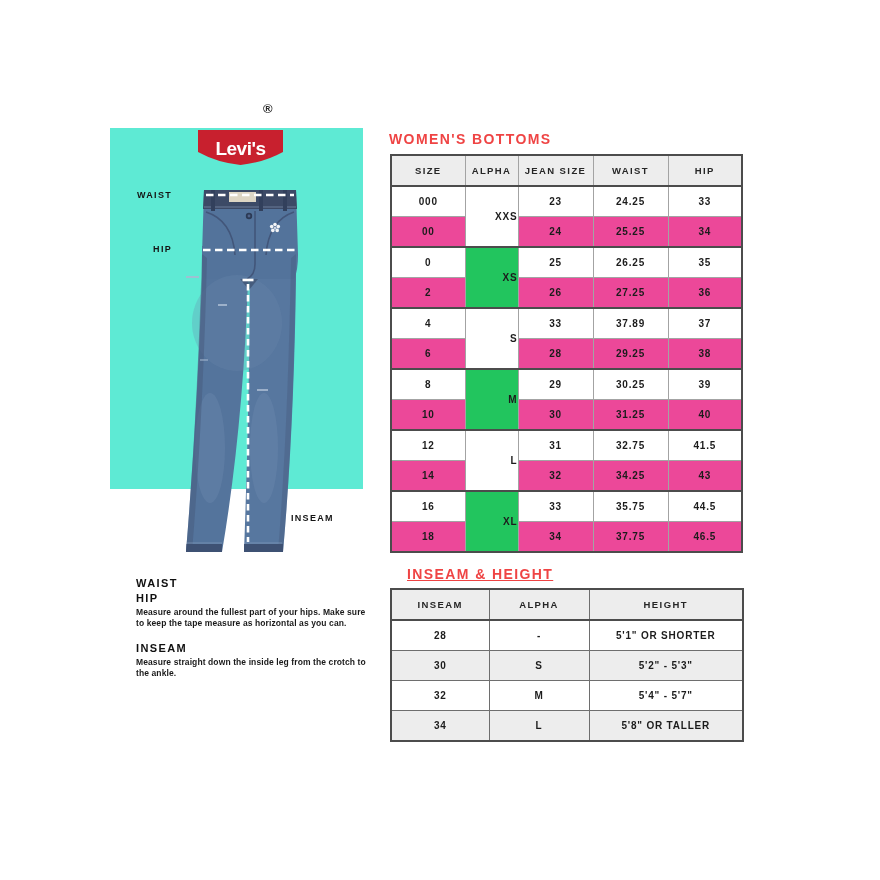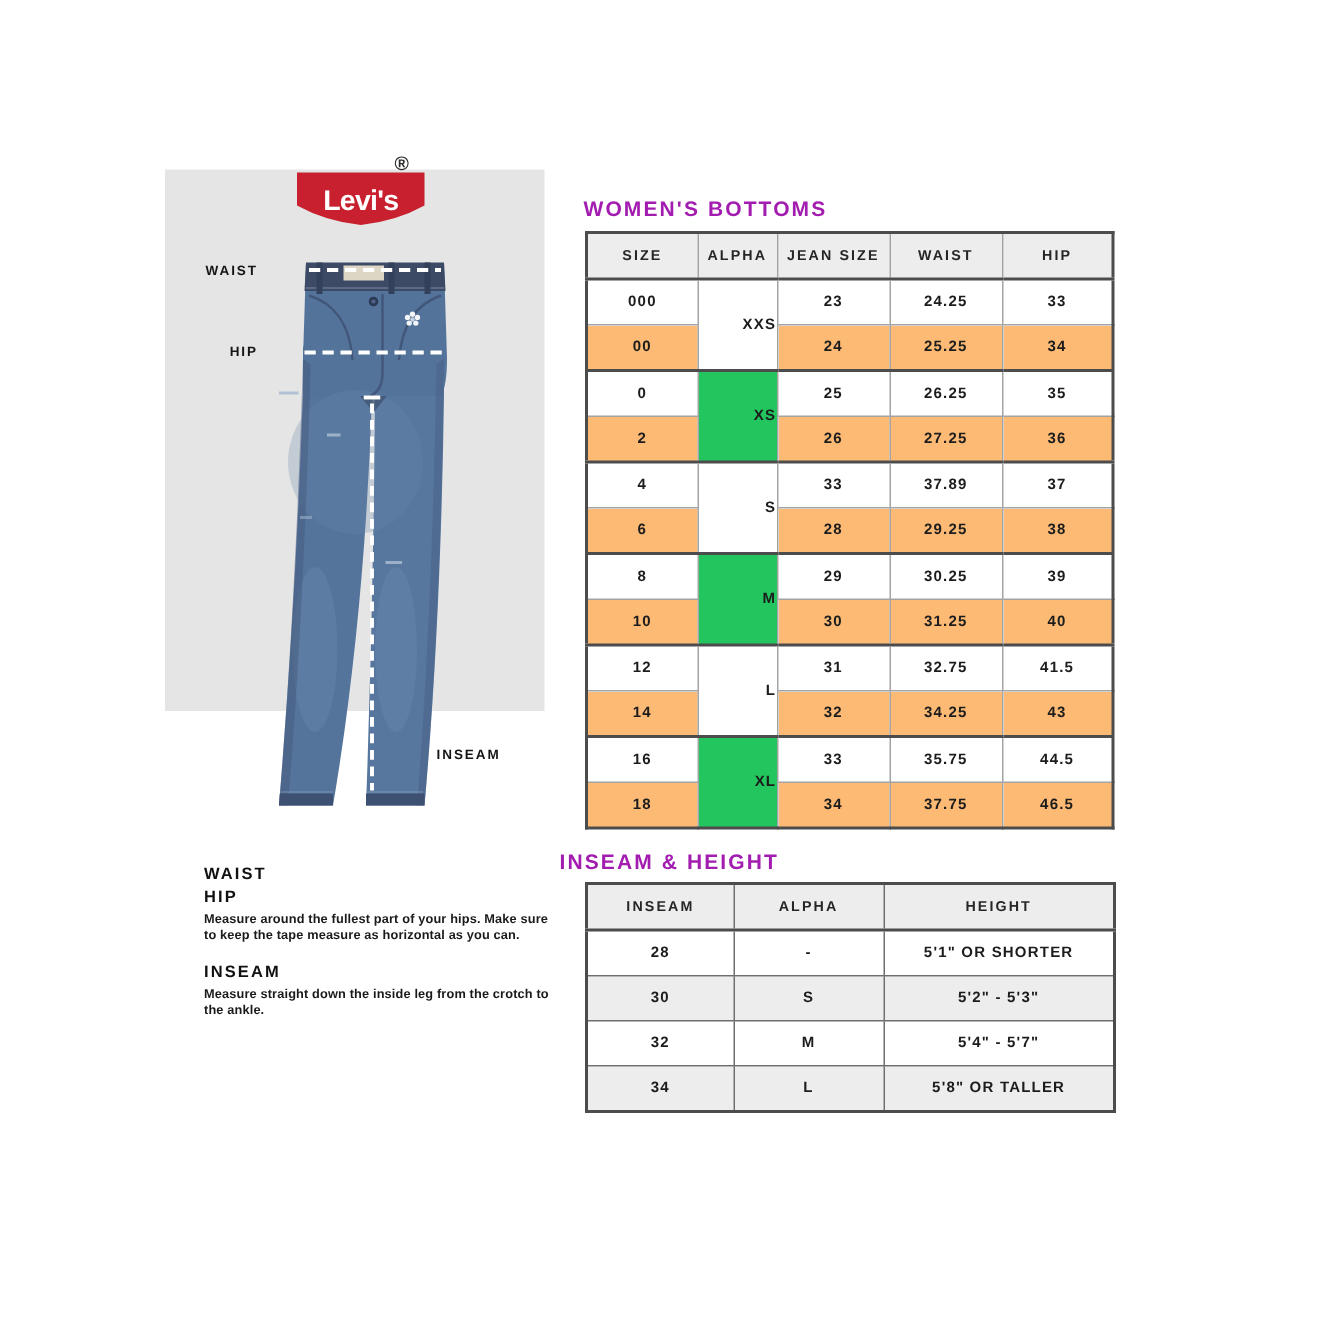--- a/index.html
+++ b/index.html
@@ -3,55 +3,55 @@
 <meta charset="utf-8">
 <style>
   html,body{margin:0;padding:0;background:#ffffff;}
   #page{
     position:relative;width:880px;height:880px;background:#ffffff;
     font-family:"Liberation Sans",sans-serif;overflow:hidden;
   }
   .abs{position:absolute;}
 
   
-  #panel{left:110px;top:113px;width:253px;height:361px;background:#e5e5e5;}
+  #panel{left:110px;top:128px;width:253px;height:361px;background:#5eead4;}
   .m-label{
     position:absolute;font-size:9px;font-weight:bold;letter-spacing:1.3px;
     color:#141414;white-space:nowrap;
   }
   #label-waist{left:8px;top:62px;width:54px;text-align:right;}
   #label-hip{left:8px;top:116px;width:54px;text-align:right;}
   #label-inseam{left:181px;top:385px;}
   #reg-mark{
     left:263px;top:102px;font-size:13px;color:#2b2b2b;font-weight:bold;
     line-height:13px;
   }
 
   
   .section-title{
     position:absolute;font-size:14px;font-weight:bold;letter-spacing:1.4px;
-    color:#a21caf;white-space:nowrap;
+    color:#ef4444;white-space:nowrap;
   }
   #title-bottoms{left:389px;top:131px;}
-  #title-inseam{left:373px;top:566px;}
+  #title-inseam{left:407px;top:566px;text-decoration:underline;}
 
   
   table{border-collapse:collapse;table-layout:fixed;}
   th,td{
     text-align:center;vertical-align:middle;padding:0;
     font-weight:bold;color:#1c1c1c;overflow:hidden;white-space:nowrap;
   }
   th{height:29px;font-size:9.5px;letter-spacing:1.4px;background:#ededed;color:#262626;margin-left:28px;}
   td{height:29px;font-size:10px;letter-spacing:0.8px;}
 
   #table-bottoms{left:390px;top:154px;width:351px;border:2px solid #4c4c4c;}
   #table-bottoms th,#table-bottoms td{border:1px solid #a3a3a3;}
   #table-bottoms thead th{border-bottom:2px solid #4c4c4c;}
   #table-bottoms tr.gstart td{border-top:2px solid #4c4c4c;}
-  #table-bottoms tr.alt td{background:#fdba74;}
+  #table-bottoms tr.alt td{background:#ec4899;}
   #table-bottoms td.alpha.shade{background:#22c55e;}
   #table-bottoms td.alpha{background:#ffffff;text-align:right;}
 
   #table-inseam{left:390px;top:588px;width:352px;border:2px solid #4c4c4c;}
   #table-inseam th,#table-inseam td{border:1px solid #6e6e6e;}
   #table-inseam thead th{border-bottom:2px solid #4c4c4c;}
   #table-inseam tr.alt td{background:#ededed;}
 
   
   #guide{left:136px;top:577px;width:232px;}

